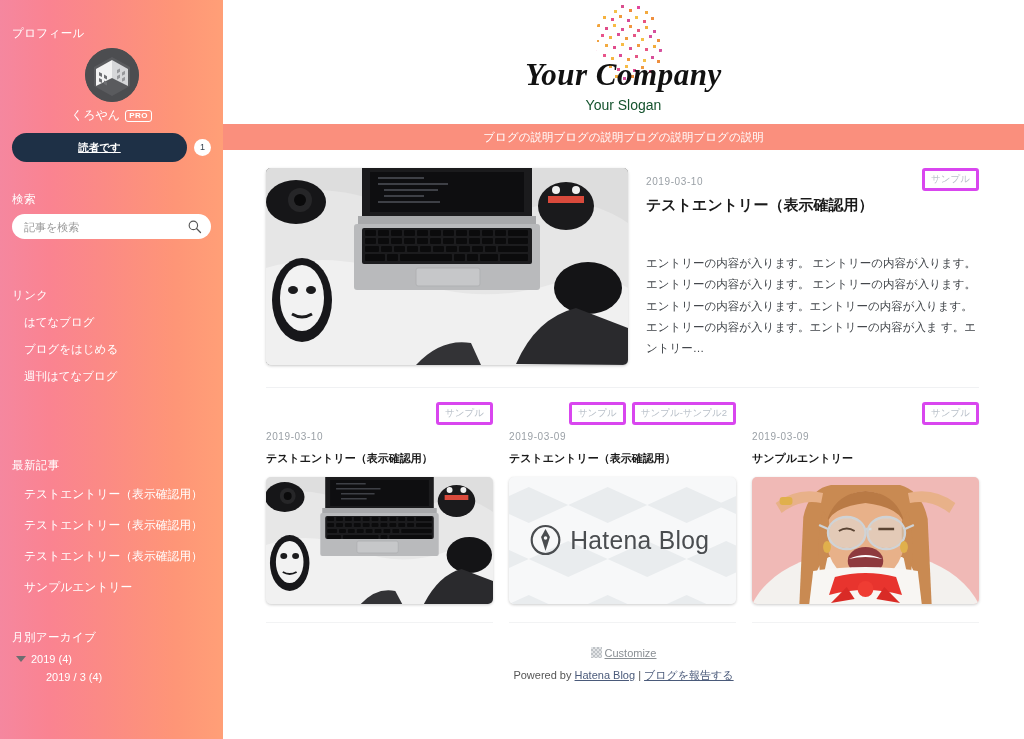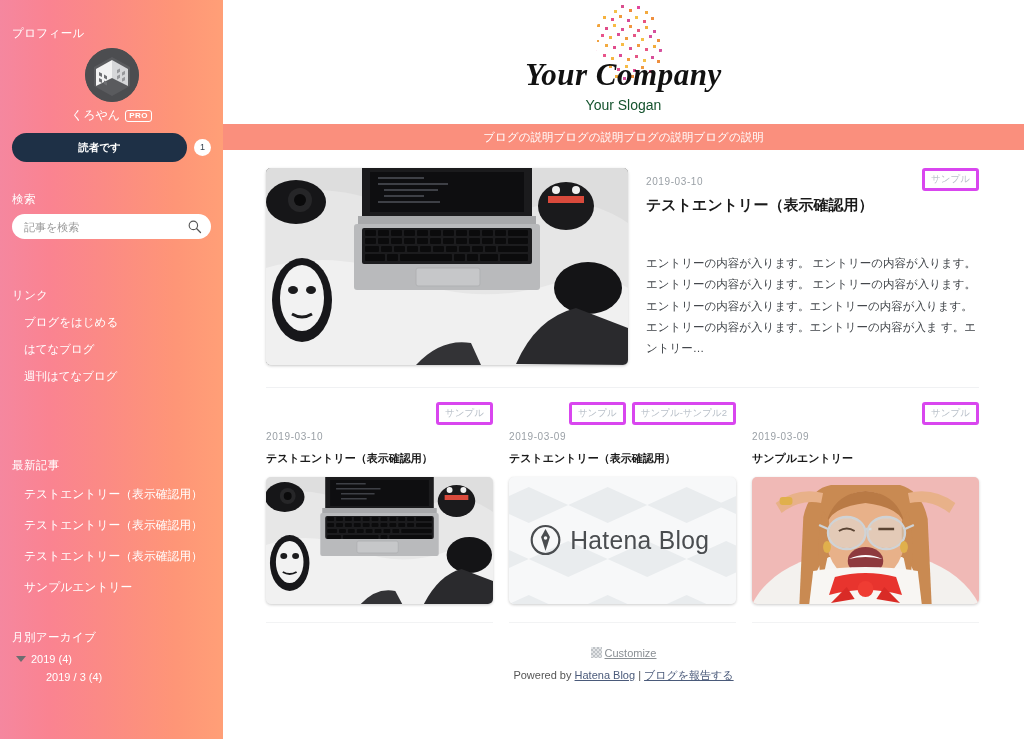--- a/index.html
+++ b/index.html
@@ -46,20 +46,21 @@
     padding: 1px 3px; letter-spacing: .5px; line-height: 1;
   }
   .subscribe-row { display: flex; align-items: center; margin-top: 9px; }
   .subscribe-btn {
     flex: 1 1 auto;
     background: #1e3046; color: #fff;
     border: none; border-radius: 16px;
     height: 29px; font-size: 10.5px; font-weight: bold;
     cursor: pointer;
     font-family: inherit;
+    text-decoration: underline;
   }
   .sub-count {
     width: 17px; height: 17px; border-radius: 50%;
     background: #fff; color: #33424f;
     font-size: 9px; line-height: 17px; text-align: center;
     margin-left: 7px; flex: 0 0 17px; font-weight: 500;
   }
 
   
   .sec-search { top: 192px; }
@@ -253,24 +254,24 @@
           <circle cx="8.5" cy="8.5" r="5.6" fill="none" stroke="#555" stroke-width="1.5"></circle>
           <line x1="12.7" y1="12.7" x2="18" y2="18" stroke="#555" stroke-width="1.7" stroke-linecap="round"></line>
         </svg>
       </div>
     </section>
 
     <section class="sb-sec sec-links">
       <h2 class="sb-heading">リンク</h2>
       <ul class="sb-list">
         <li>
+            <a href="#">はてなブログ</a>
+          </li>
+        <li>
             <a href="#">ブログをはじめる</a>
-          </li>
-        <li>
-            <a href="#">はてなブログ</a>
           </li>
         <li>
             <a href="#">週刊はてなブログ</a>
           </li>
       </ul>
     </section>
 
     <section class="sb-sec sec-latest">
       <h2 class="sb-heading">最新記事</h2>
       <ul class="sb-list latest">

